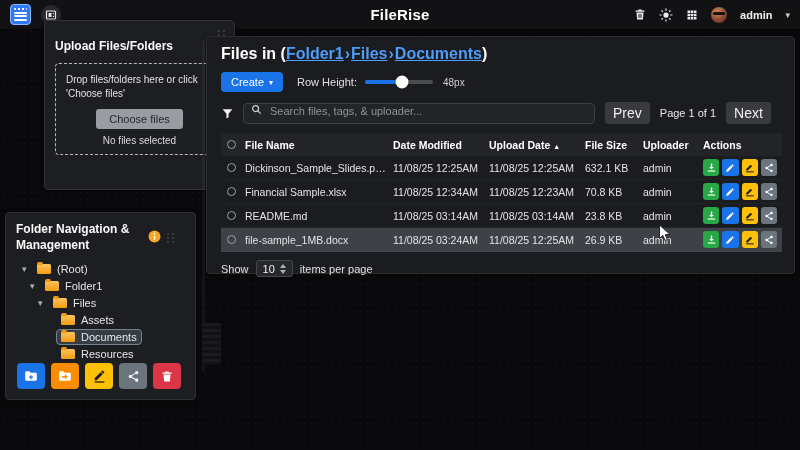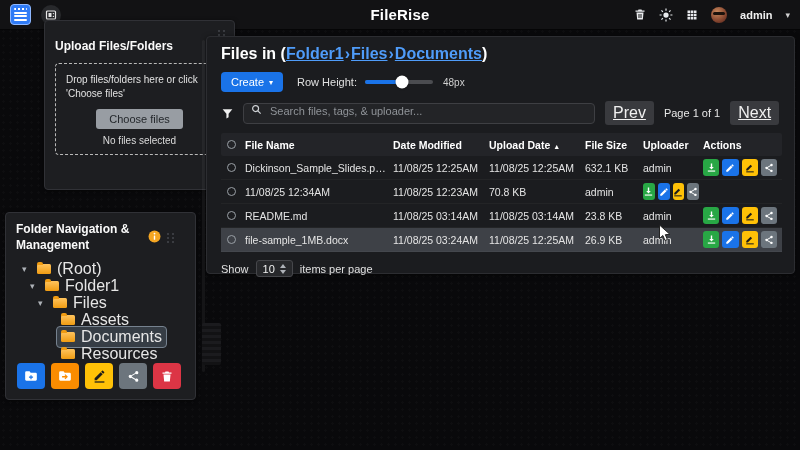--- a/index.html
+++ b/index.html
@@ -65,21 +65,21 @@
   .tree { margin-top:7px; }
   .tree-item { display:flex; align-items:center; height:17px; cursor:pointer; }
   .tree-caret { width:10px; font-size:9px; color:#aeb2b8; flex:0 0 10px; }
   .tree-node { display:flex; align-items:center; gap:6px; padding:1px 4px; border-radius:4px;
     border:1px solid transparent; }
   .tree-node.selected { background:#363d45; border-color:#76828f; }
   .folder-ico { width:14px; height:10px; background:linear-gradient(#ffc45e,#f09c12); border-radius:1.5px;
     position:relative; flex:0 0 14px; }
   .folder-ico::before { content:""; position:absolute; top:-2px; left:0; width:6px; height:3px;
     background:#f09c12; border-radius:2px 2px 0 0; }
-  .tree-label { font-size:16px; color:#e6e6e6; white-space:nowrap; }
+  .tree-label { font-size:11px; color:#e6e6e6; white-space:nowrap; }
 
   .folder-actions { position:absolute; left:11px; bottom:10px; display:flex; gap:6px; }
   .fbtn { width:28px; height:26px; border:none; border-radius:4px; display:flex;
     align-items:center; justify-content:center; cursor:pointer; padding:0; }
   .fbtn.blue { background:#1a73e8; } .fbtn.orange { background:#fb8c00; }
   .fbtn.yellow { background:#ffc107; } .fbtn.gray { background:#6c757d; }
   .fbtn.red { background:#dc3545; }
 
   
   .main-card { position:absolute; left:206px; top:36px; width:589px; height:238px;
@@ -106,21 +106,21 @@
   .totals .sep { padding:0 5px; color:#bbb; }
 
   .search-row { display:flex; align-items:center; margin-top:9px; height:22px; }
   .funnel { flex:0 0 auto; margin-right:9px; cursor:pointer; display:flex; }
   .search-box { width:352px; height:21px; background:#232427; border:1px solid #3e3f43;
     border-radius:4px; display:flex; align-items:flex-start; padding:0 7px; gap:6px; }
   .search-box input { flex:1; background:transparent; border:none; outline:none;
     color:#e8e8e8; font-size:11px; font-family:inherit; }
   .search-box input::placeholder { color:#8f9398; }
   .pg-btn { margin-left:10px; background:#393a3e; color:#f0f0f0; border:none; border-radius:3px;
-    font-size:16px; padding:3px 8px; cursor:pointer; font-family:inherit;text-decoration:underline; }
+    font-size:14px; padding:3px 8px; cursor:pointer; font-family:inherit; }
   .pg-status { margin-left:10px; font-size:11px; color:#e8e8e8; }
 
   .ftable { margin-top:9px; }
   .thead, .trow { display:grid;
     grid-template-columns:24px 148px 96px 96px 58px 60px 78px;
     align-items:center; }
   .thead { height:23px; background:#232428; border-radius:2px;
     font-size:10.5px; font-weight:bold; color:#fff; }
   .trow { height:24px; font-size:10.5px; color:#e4e4e4; border-bottom:1px solid rgba(255,255,255,0.035); cursor:default; }
   .trow.hover { background:#3e4147; }
@@ -391,20 +391,21 @@
         <svg width="10" height="10" viewBox="0 0 24 24" fill="#fff">
                   <path d="M18 15.9c-.76 0-1.44.3-1.96.78l-7.1-4.13c.05-.23.1-.46.1-.7s-.05-.47-.1-.7l7.04-4.1c.54.5 1.25.8 2.02.8a3 3 0 10-3-3c0 .24.04.47.1.7L8.04 9.64a3 3 0 100 4.52l7.1 4.15c-.05.21-.08.43-.08.65a2.94 2.94 0 102.94-3.06z"></path>
                 </svg>
       </button>
     </span>
   </div>
           <div class="trow">
     <span class="cell c-check">
               <span class="circle-cb"></span>
             </span>
+    <span class="cell c-name">Financial Sample.xlsx</span>
     <span class="cell c-mod">11/08/25 12:34AM</span>
     <span class="cell c-up">11/08/25 12:23AM</span>
     <span class="cell c-size">70.8 KB</span>
     <span class="cell c-uploader">admin</span>
     <span class="cell c-actions">
       <button class="abtn green">
         <svg width="11" height="11" viewBox="0 0 24 24" fill="#fff">
                   <path d="M10.5 3h3v8h3.5L12 16.5 7 11h3.5V3z"></path>
                   <path d="M4 18.5h16V21H4z"></path>
                 </svg>

